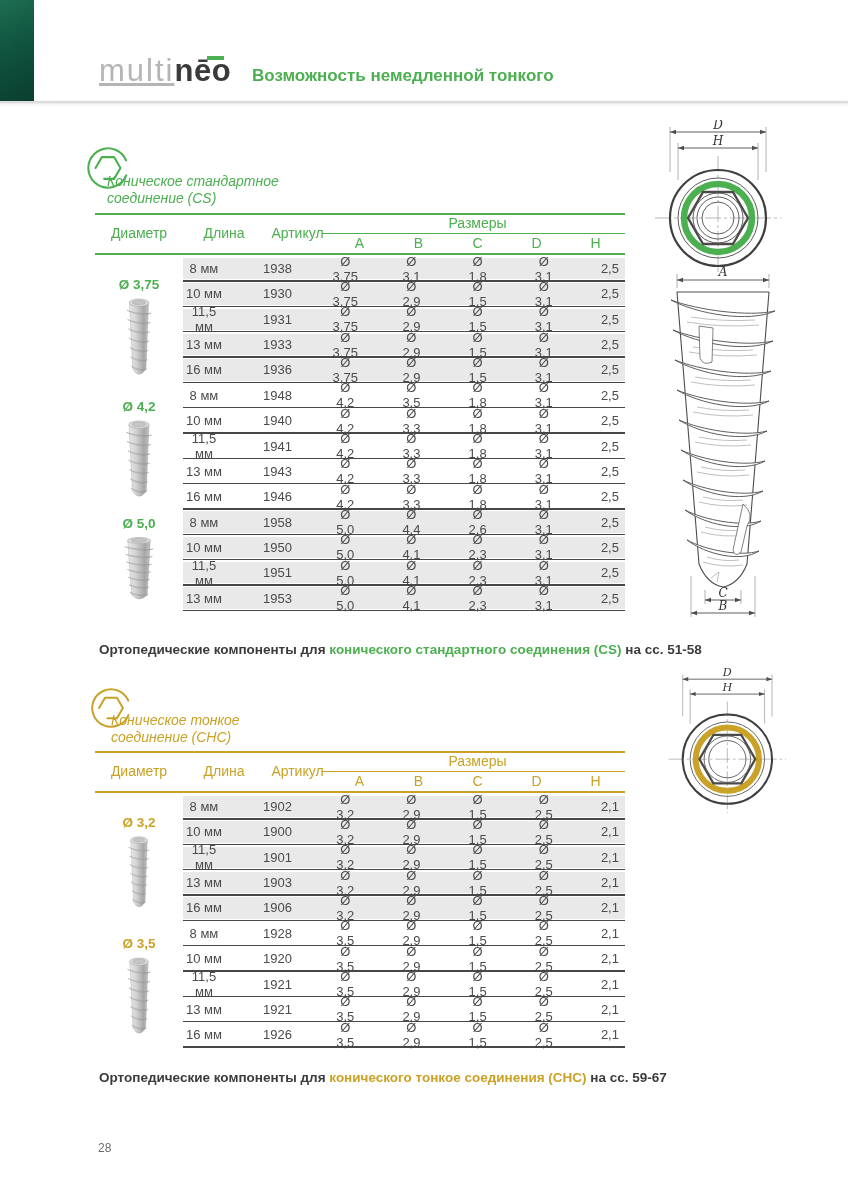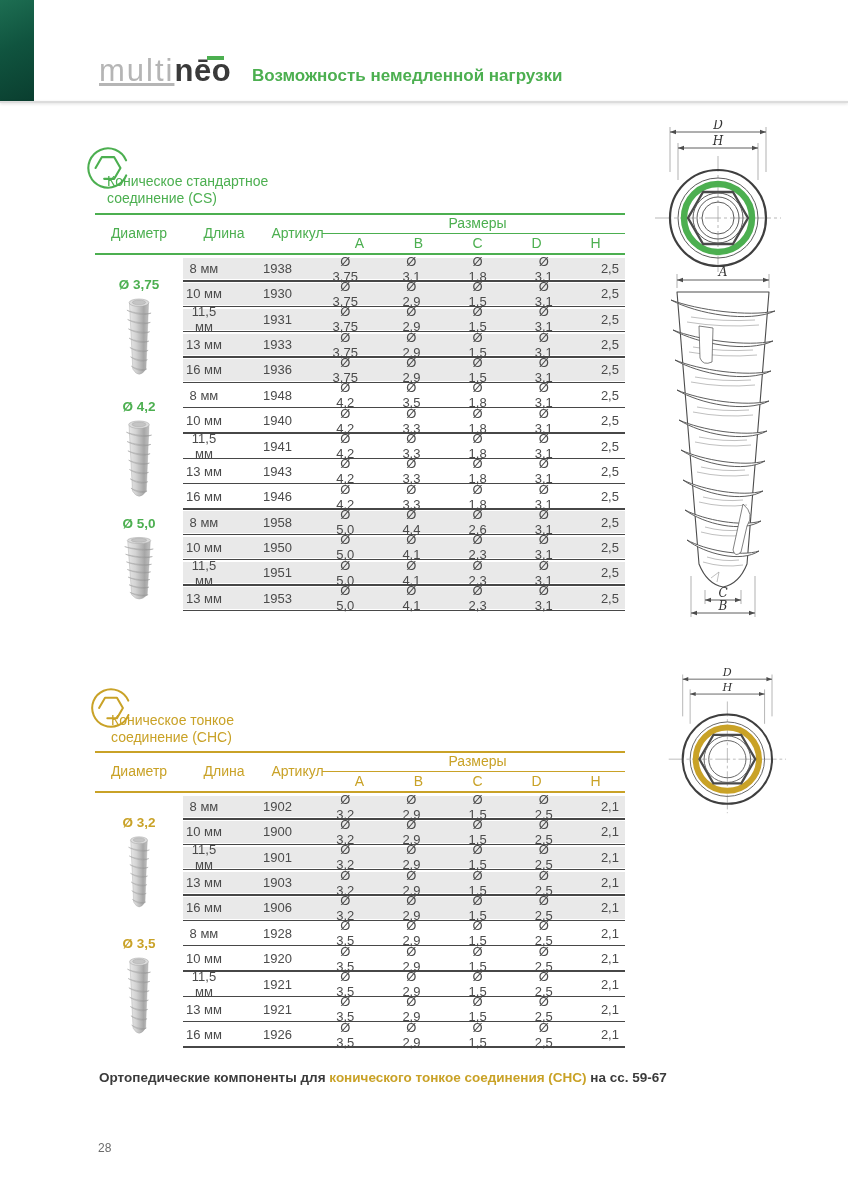--- a/index.html
+++ b/index.html
@@ -13,21 +13,21 @@
   .logo{position:absolute;left:99px;top:53px;white-space:nowrap;}
   .logo .p1{font-size:31px;font-weight:400;color:#b5b5b5;letter-spacing:2px;text-decoration:underline;}
   .logo .p2{font-size:31px;font-weight:700;color:#3a3a3a;letter-spacing:.5px;}
   .macron-bar{position:absolute;left:108px;top:3px;width:17px;height:3.5px;background:#4CAF50;}
   .tagline{position:absolute;left:252px;top:66px;font-size:17px;font-weight:700;color:#4CAF50;}
   
   .sec{position:absolute;left:0;top:0;width:848px;height:1199px;pointer-events:none;}
   .sicon{position:absolute;}
   .icirc{fill:none;stroke:var(--acc);stroke-width:2.2;stroke-linecap:round;}
   .ihex{fill:none;stroke:var(--acc);stroke-width:2.2;stroke-linejoin:round;stroke-linecap:round;}
-  .sec-title{position:absolute;font-size:14px;line-height:17px;color:var(--acc);}
+  .sec-title{position:absolute;font-size:14px;line-height:17px;color:var(--acc);font-style:italic;}
   
   .ttable{position:absolute;width:530px;}
   .rule{position:absolute;left:0;right:0;height:2px;background:var(--acc);}
   .hcell{position:absolute;top:0;height:40px;line-height:40px;text-align:center;
          color:var(--acc);font-size:14px;}
   .sizes-label{position:absolute;left:235px;right:0;top:2px;height:17px;line-height:17px;
                text-align:center;color:var(--acc);font-size:14px;}
   .sizes-rule{position:absolute;left:227px;right:0;top:20px;height:1.4px;background:var(--acc);}
   .sletter{position:absolute;top:20px;height:20px;line-height:20px;width:59px;text-align:center;
            color:var(--acc);font-size:14px;}
@@ -75,21 +75,21 @@
 
 <div class="page">
 
   <div class="corner"></div>
   <div class="hr-line"></div>
 
   <div class="logo">
     <span class="p1">multi</span><span class="p2">nēo</span>
     <div class="macron-bar"></div>
   </div>
-  <div class="tagline">Возможность немедленной нагрузки</div>
+  <div class="tagline">Возможность немедленной тонкого</div>
 
   <div class="sec" style="--acc: #4CAF50;">
     <svg class="sicon" style="left:85px;top:145px" width="46" height="46" viewBox="0 0 48 48">
       <circle cx="24" cy="24" r="20.5" class="icirc" stroke-dasharray="112 17" transform="rotate(22 24 24)"></circle>
       <path class="ihex" d="M11,24 L17.5,12.7 L30.5,12.7 L37,24 L30.5,35.3 L20,35.3"></path>
     </svg>
     <div class="sec-title" style="left:107px;top:173px">
       <div>Коническое стандартное</div>
       <div>соединение (CS)</div>
     </div>
@@ -308,20 +308,23 @@
               <path d="M 16.5,56.5 C 23.25,60 36.75,62.45 43.5,60.35 C 36.75,64.55 23.25,61.4 16.5,56.5 Z" fill="url(#impGrad)" stroke="#8f8f8f" stroke-width="0.5"></path>
               <path d="M 17.5,69 C 23.75,72.5 36.25,74.95 42.5,72.85 C 36.25,77.05 23.75,73.9 17.5,69 Z" fill="url(#impGrad)" stroke="#8f8f8f" stroke-width="0.5"></path>
               <path d="M 18.5,81.5 C 24.25,85 35.75,87.45 41.5,85.35 C 35.75,89.55 24.25,86.4 18.5,81.5 Z" fill="url(#impGrad)" stroke="#8f8f8f" stroke-width="0.5"></path>
               <path d="M 19.5,94 C 24.75,97.5 35.25,99.95 40.5,97.85 C 35.25,102.05 24.75,98.9 19.5,94 Z" fill="url(#impGrad)" stroke="#8f8f8f" stroke-width="0.5"></path>
               <ellipse cx="30" cy="9" rx="13.5" ry="5" fill="#dcdcdc" stroke="#a3a3a3" stroke-width="0.7"></ellipse>
               <ellipse cx="30" cy="8.6" rx="9" ry="3.2" fill="#c4c4c4" stroke="#9a9a9a" stroke-width="0.5"></ellipse>
             </svg></div>
         </div>
       </div>
 
+    <div class="footnote" style="left:99px;top:642px">
+      <span>Ортопедические компоненты для </span><span class="hl">конического стандартного соединения (CS)</span><span> на сс. 51-58</span>
+    </div>
 
     <svg class="topview" style="left:633px;top:120px" width="180" height="158" viewBox="0 0 180 158">
       <line x1="37" y1="7" x2="37" y2="52" class="extline"></line>
       <line x1="133" y1="7" x2="133" y2="52" class="extline"></line>
       <line x1="37" y1="12" x2="133" y2="12" class="dimline"></line>
       <polygon points="37,12 43,9.8 43,14.2" class="ah"></polygon>
         <polygon points="133,12 127,9.8 127,14.2" class="ah"></polygon>
       <text x="85" y="9" text-anchor="middle" class="dimtext">D</text>
       <line x1="45" y1="23" x2="45" y2="60" class="extline"></line>
       <line x1="125" y1="23" x2="125" y2="60" class="extline"></line>

